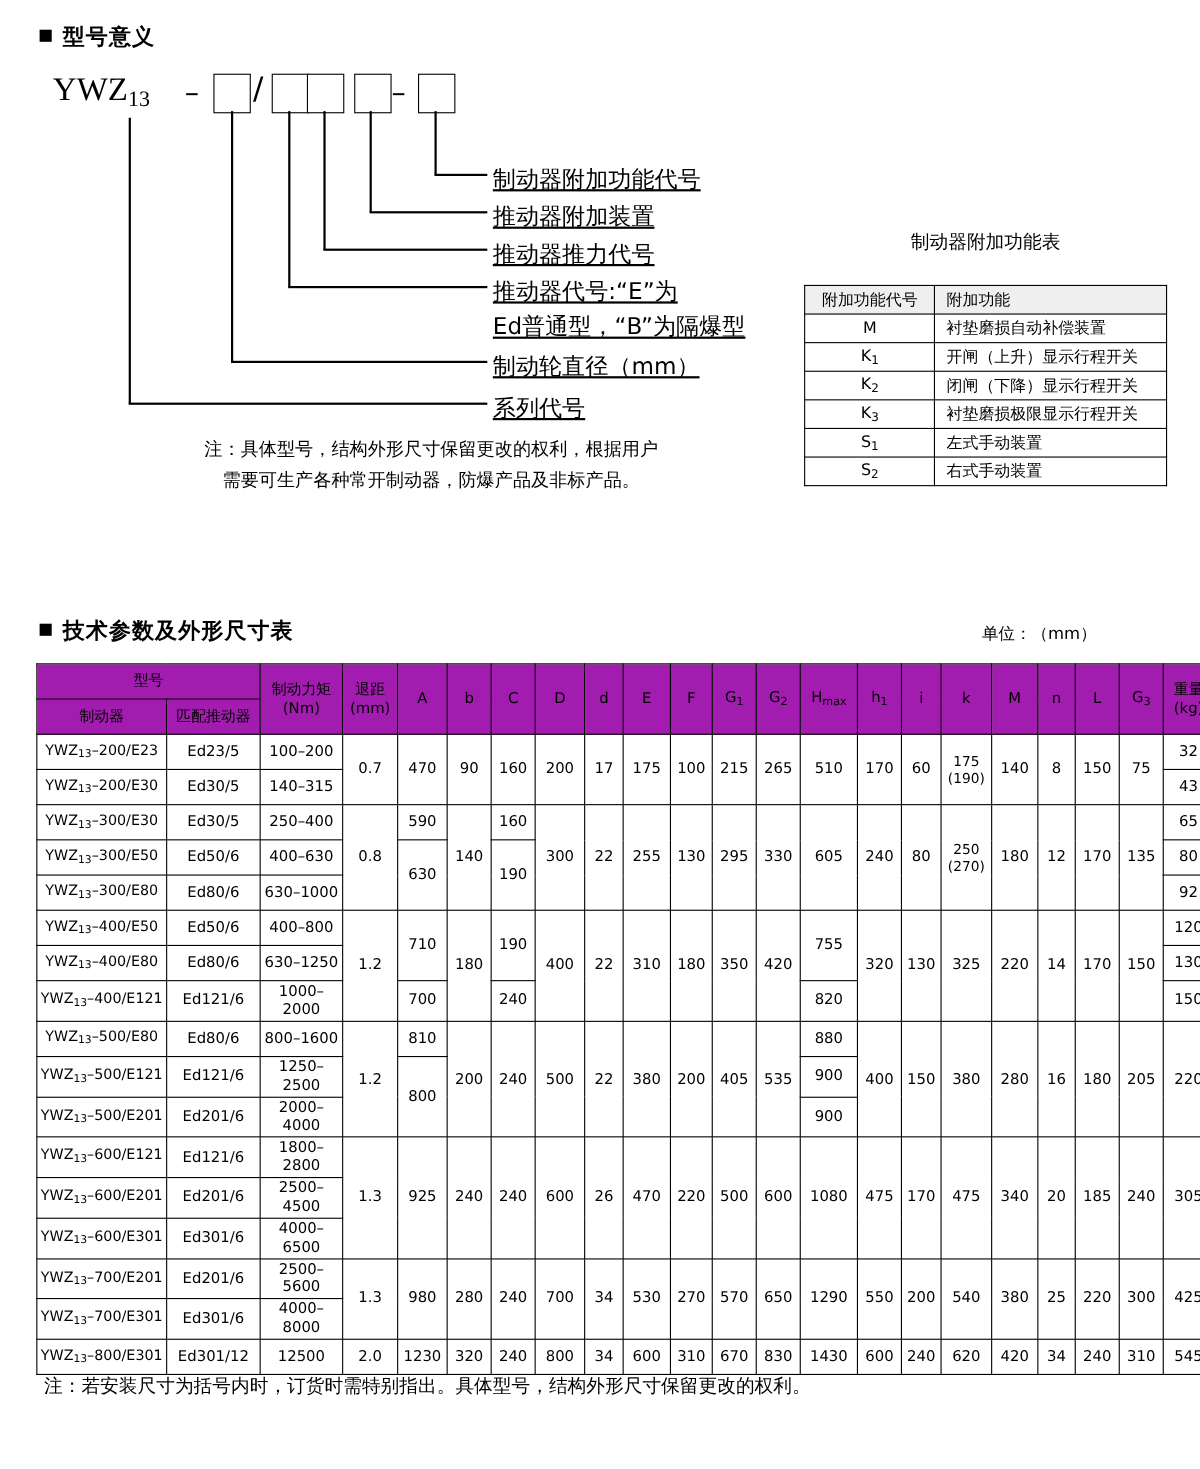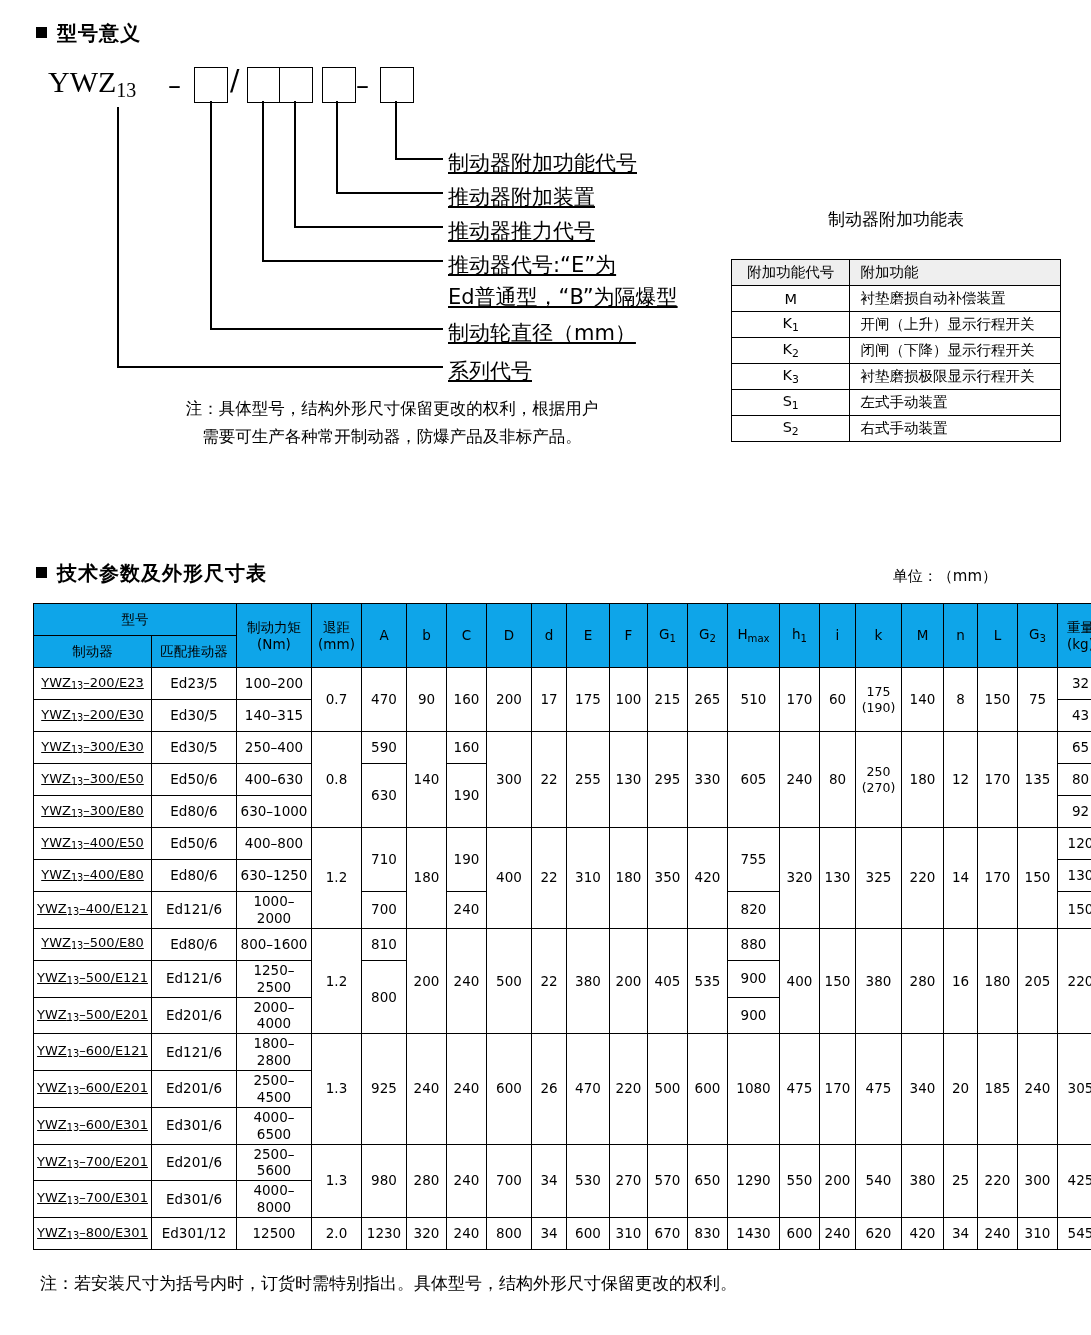--- a/index.html
+++ b/index.html
@@ -143,31 +143,30 @@
     border: 1px solid #000;
     font-size: 13.5px;
     font-weight: normal;
     text-align: center;
     vertical-align: middle;
     padding: 1px 1px;
     background: #fff;
     line-height: 1.25;
     height: 29px;
   }
-  table#spec th { background: #0ea5e9; text-align: center; }
-  table#spec td.model { font-size: 13px; text-align: center; text-decoration: underline; }
+  table#spec th { background: #a21caf; text-align: center; }
+  table#spec td.model { font-size: 13px; text-align: center; }
   .hdr-small { font-size: 12.5px; }
   .two-line { line-height: 1.15; }
 
   #bottom-note {
     position: absolute;
     left: 40px;
     top: 1248px;
     font-size: 17px;
-    margin-top: 24px;
   }
 </style>
 </head>
 <body>
 
 <div class="page">
 
   <div class="sec-head" style="left:36px; top:20px;">
     <span class="bullet"></span><span>型号意义</span>
   </div>

